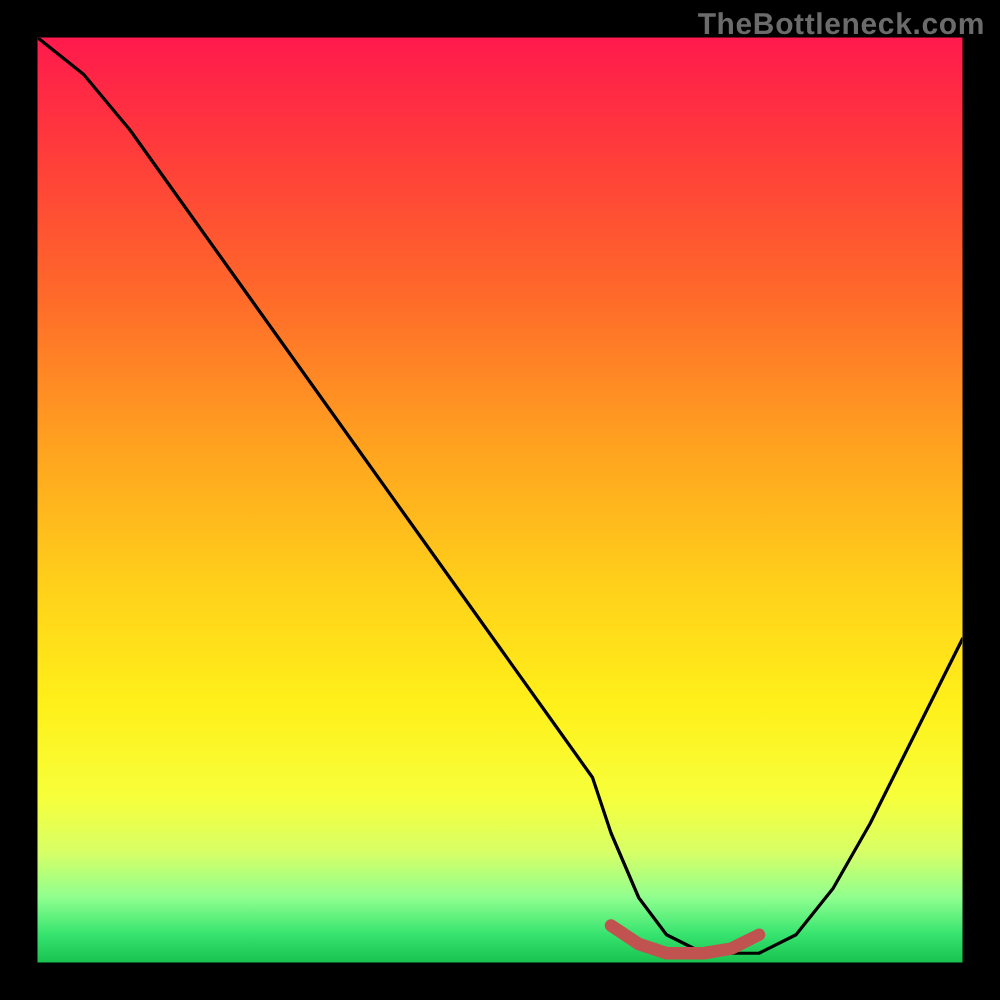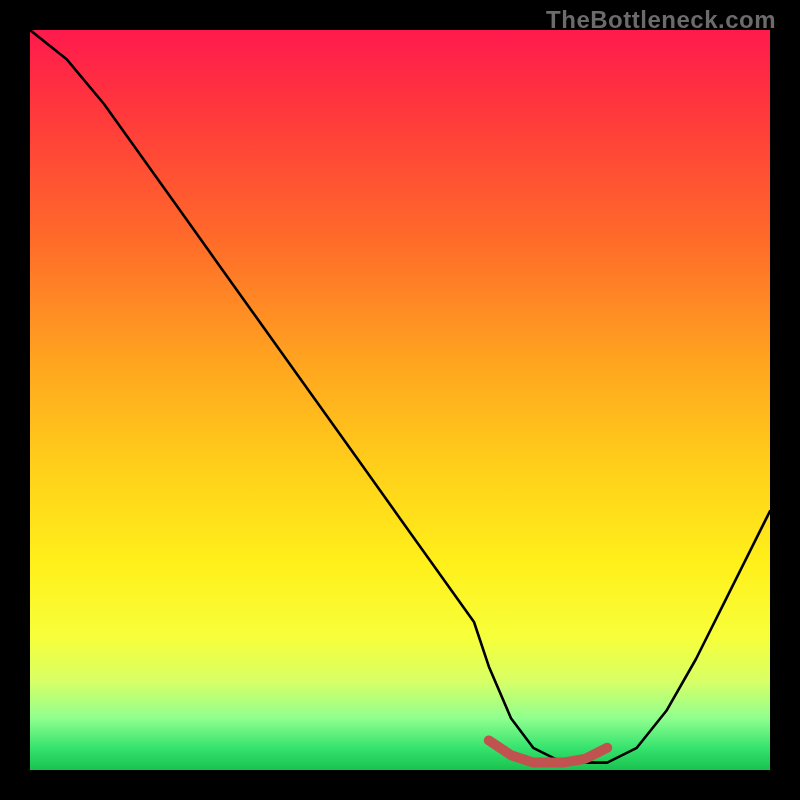--- a/index.html
+++ b/index.html
@@ -33,21 +33,21 @@
       #fff01a 72%,
       #f7ff3a 82%,
       #d8ff66 88%,
       #8fff8f 93%,
       #36e36e 97%,
       #18c24e 100%);
   }
   .watermark {
     position: absolute;
     top: 6px;
-    right: 24px;
+    right: 12px;
     font-family: Arial, Helvetica, sans-serif;
     font-size: 24px;
     font-weight: bold;
     color: #6b6b6b;
     letter-spacing: 0.5px;
   }
   svg.curve {
     position: absolute;
     left: 0;
     top: 0;

